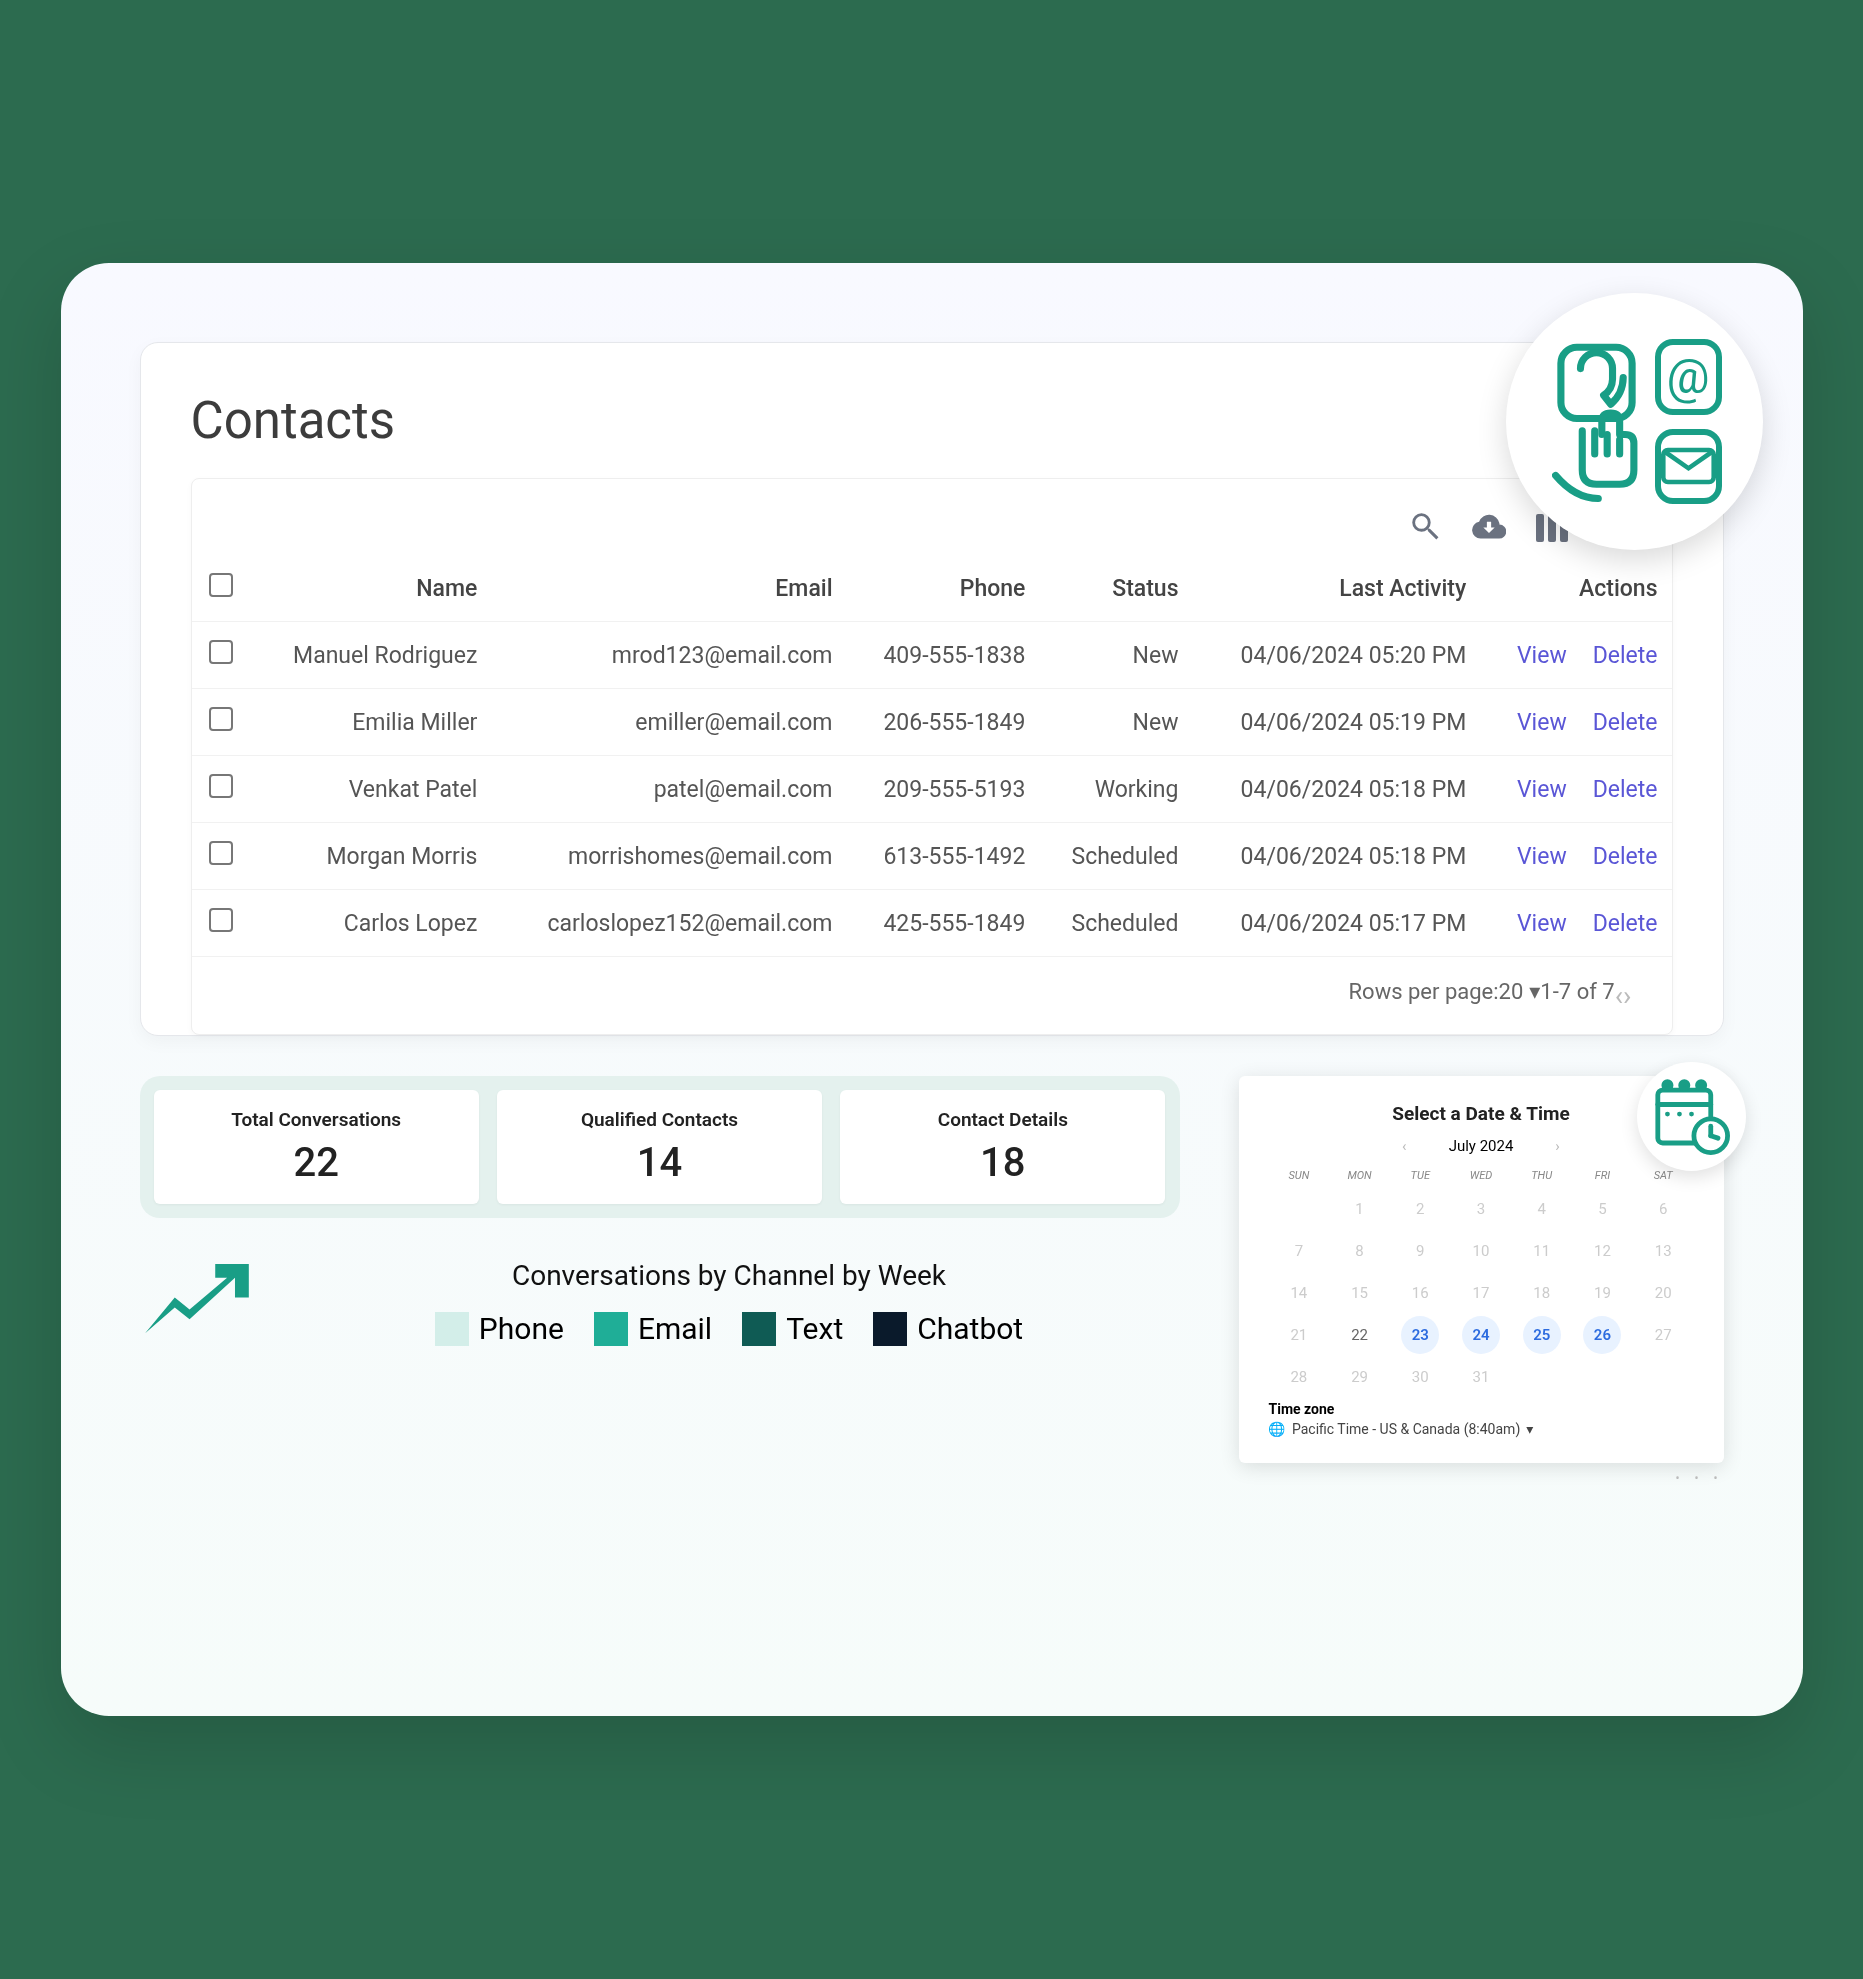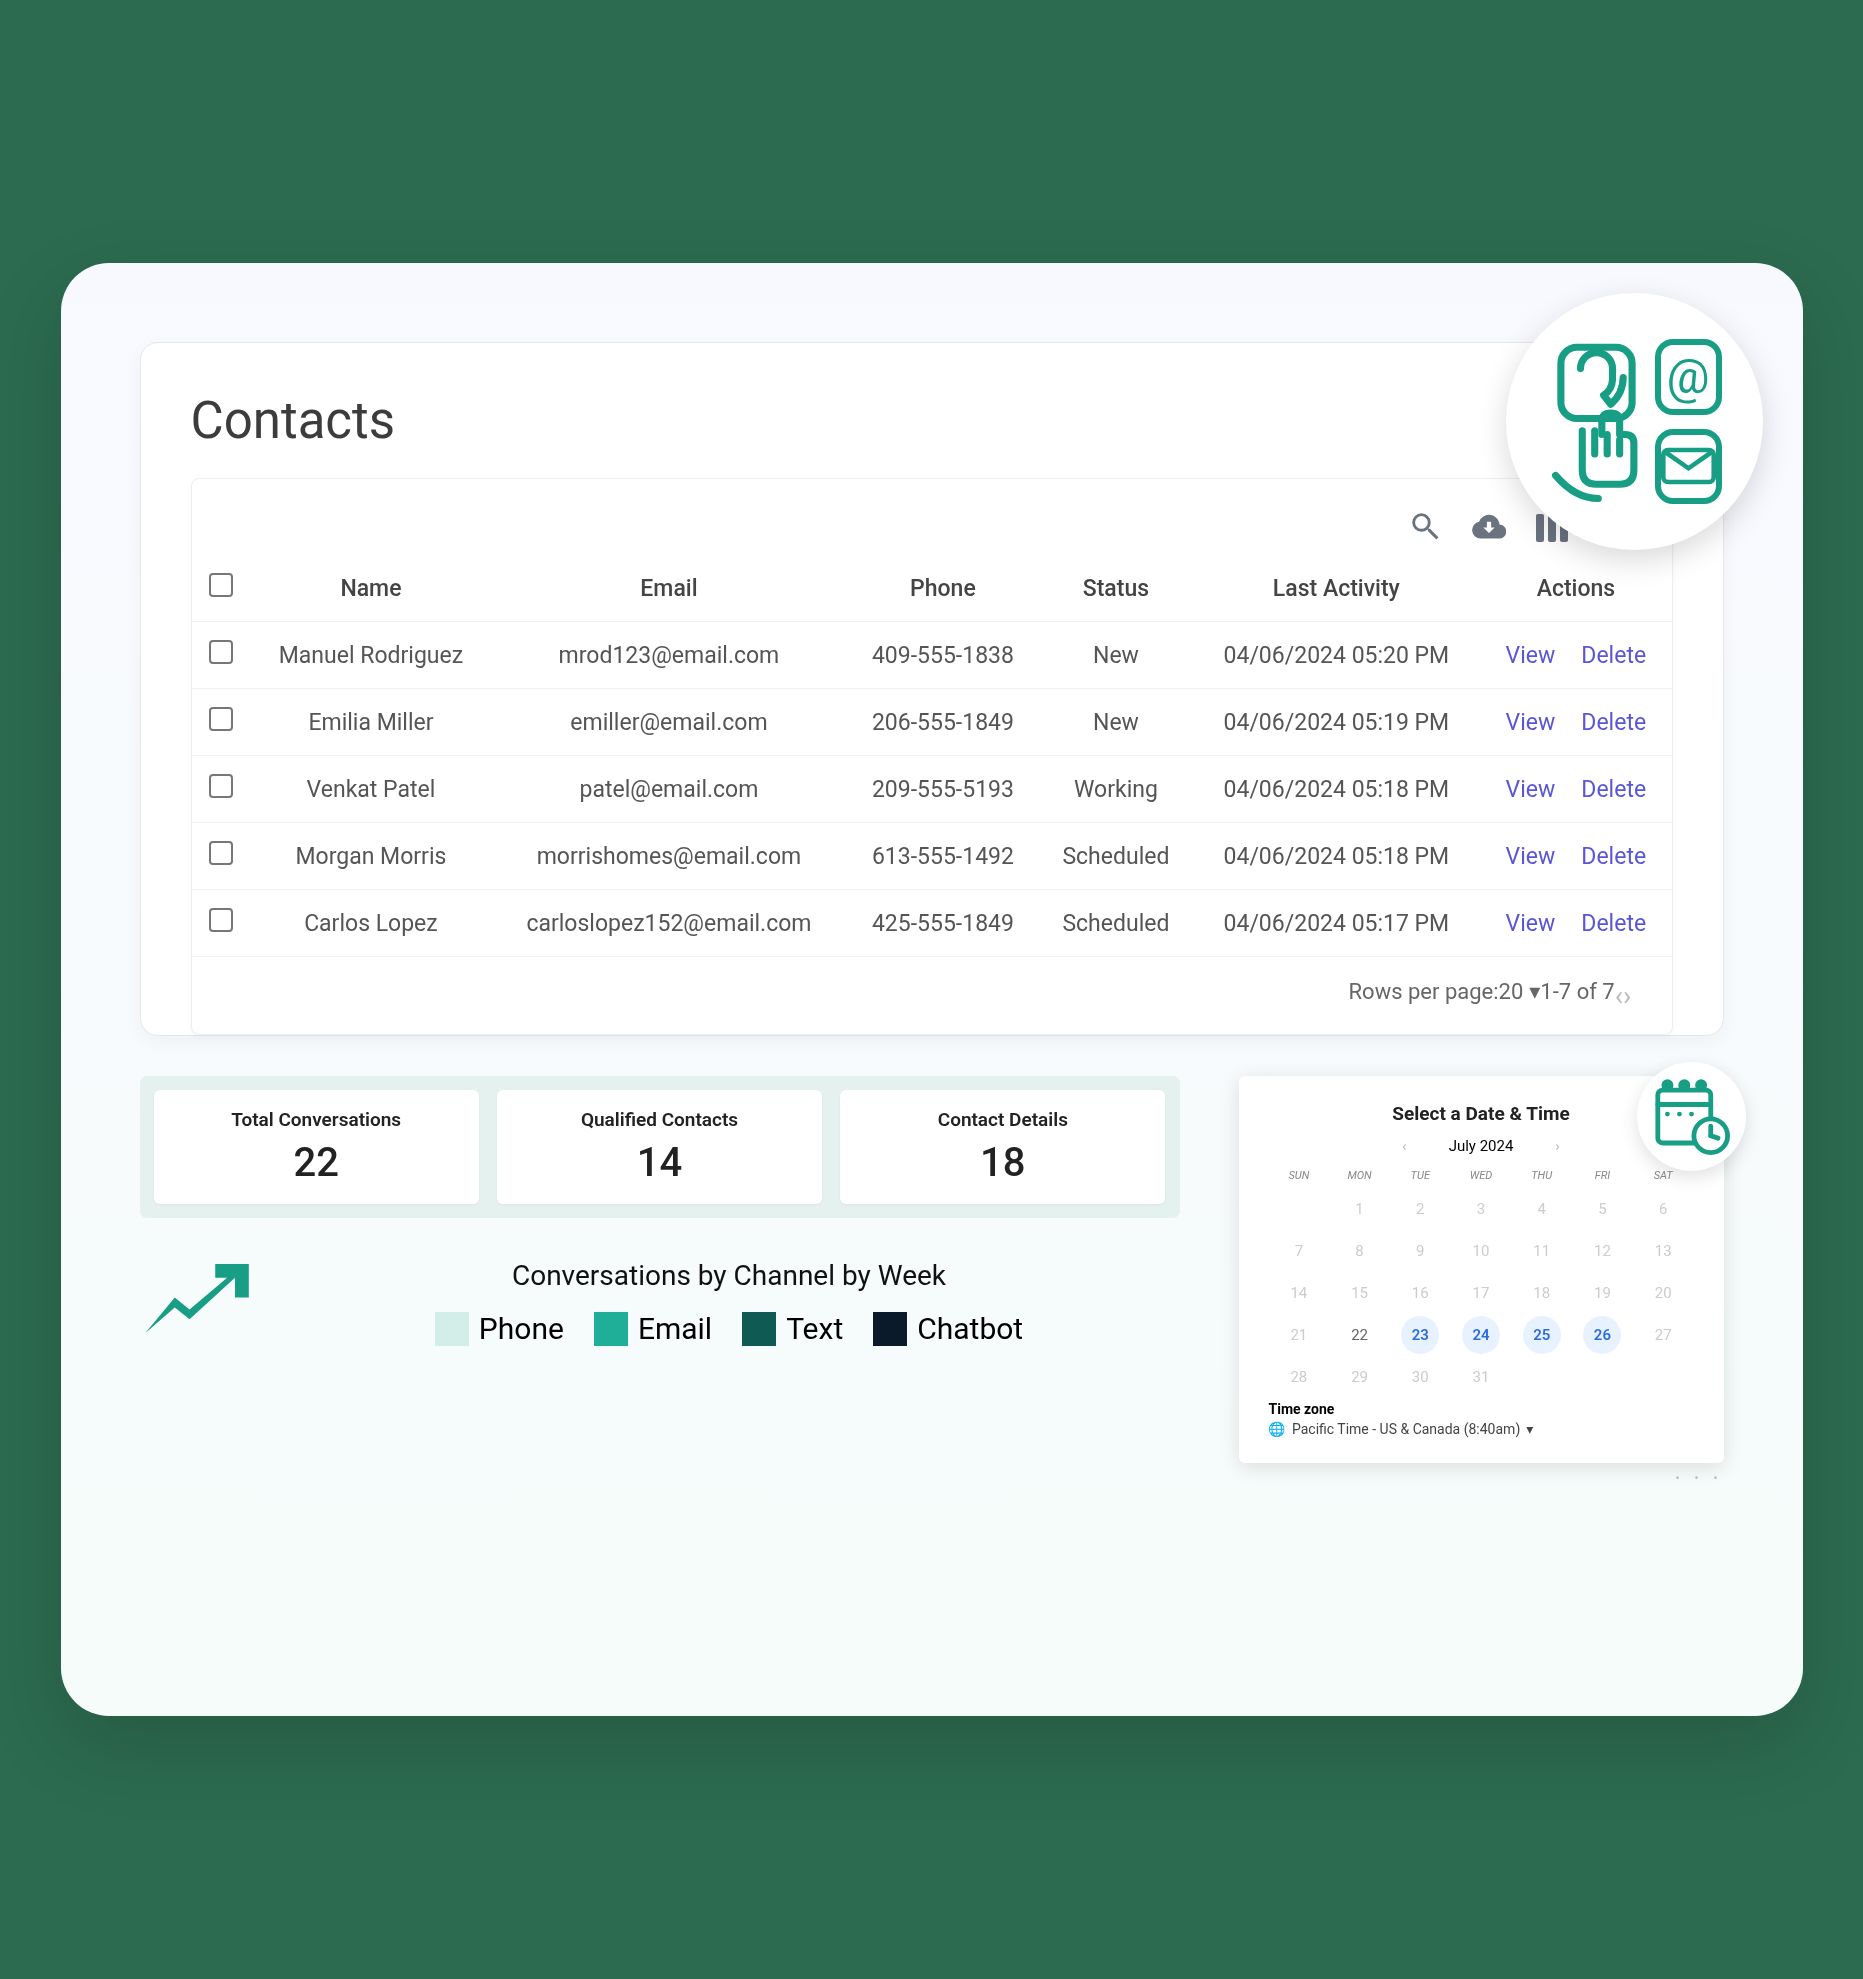--- a/index.html
+++ b/index.html
@@ -48,21 +48,21 @@
     align-items: center;
     gap: 30px;
     padding: 30px 40px 8px;
     color: #6b7280;
   }
   .toolbar svg { width: 34px; height: 34px; fill: #6b7280; }
   .toolbar .bars { display:flex; gap:4px; }
   .toolbar .bars span { width:8px; height:28px; background:#6b7280; border-radius:2px; }
   .tbl { width: 100%; border-collapse: collapse; }
   .tbl th, .tbl td {
-    text-align: center;
+    text-align: right;
     padding: 18px 14px;
     font-size: 23px;
     border-bottom: 1px solid #f1f1f1;
     color: #555;
     white-space: nowrap;
   }
   .tbl th { color: #444; font-weight: 500; font-size: 23px; }
   .tbl td.chk, .tbl th.chk { width: 59px; text-align:center; }
   .chkbox {
     width: 24px; height: 24px; border: 2.5px solid #777; border-radius: 4px; display:inline-block; cursor:pointer;
@@ -110,21 +110,21 @@
     gap: 59px;
     margin-top: 40px;
     align-items: flex-start;
   }
   .left-col { flex: 1; }
   .stats-row {
     display:flex;
     gap: 18px;
     background: #e4f1ee;
     padding: 14px;
-    border-radius: 7px;
+    border-radius: 20px;
   }
   .stat-card {
     flex:1;
     background:#fff;
     border-radius: 6px;
     padding: 18px 10px;
     text-align:center;
     box-shadow: 0 1px 3px rgba(0,0,0,.05);
   }
   .stat-label { font-size: 19px; font-weight:600; color:#222; margin-bottom:8px; }

